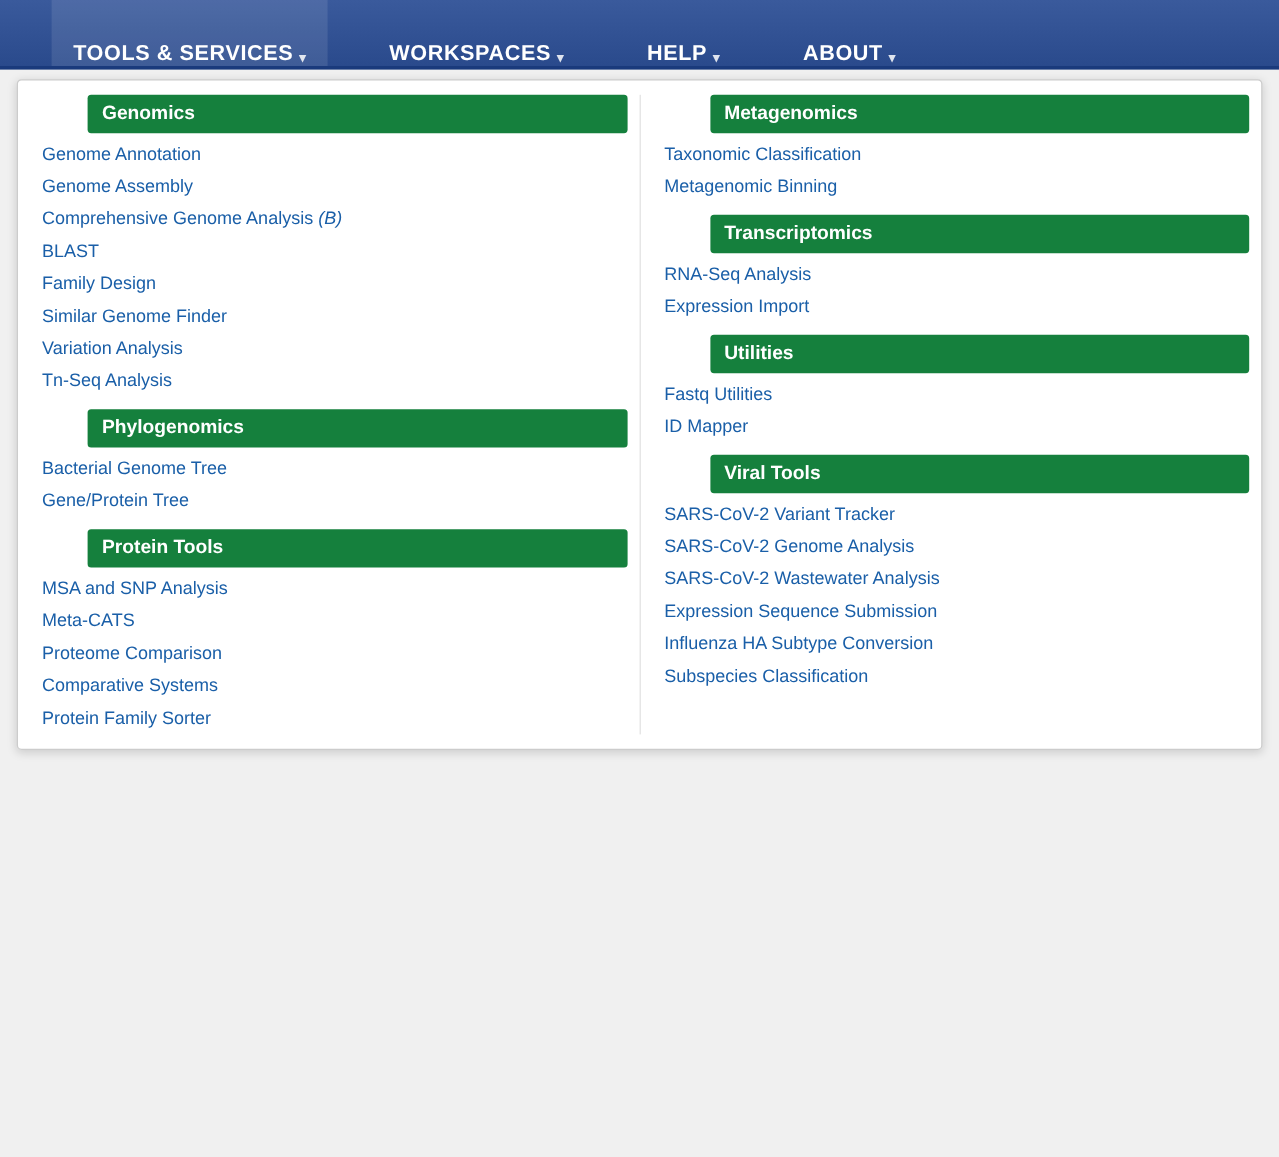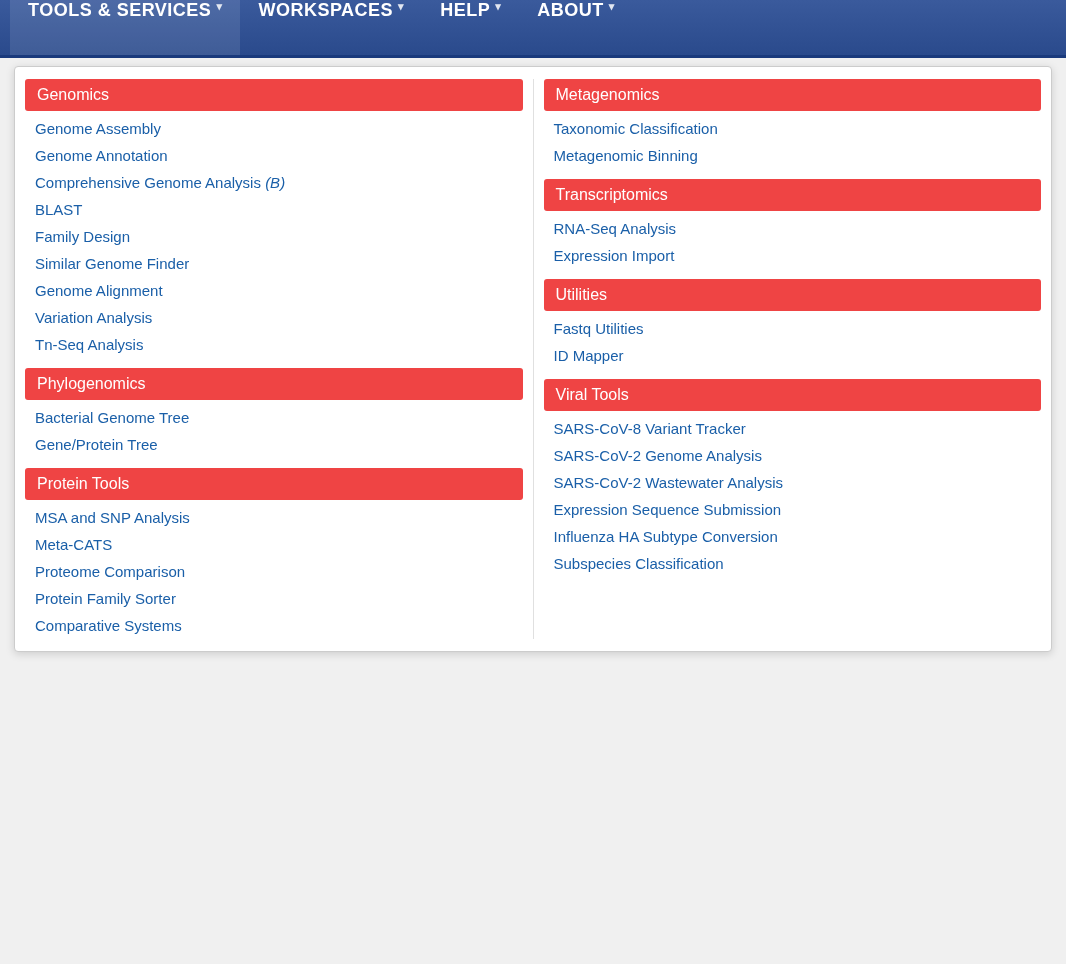--- a/index.html
+++ b/index.html
@@ -18,25 +18,26 @@
       align-items: stretch;
       height: 58px;
       border-bottom: 3px solid #1a3a7c;
     }
     .nav-item {
       color: white;
       font-size: 18px;
       font-weight: bold;
       padding: 0 18px;
       display: flex;
-      align-items: flex-start;
+      align-items: flex-end;
       cursor: pointer;
       text-transform: uppercase;
       letter-spacing: 0.5px;
       white-space: nowrap;
+      margin-left: 33px;
     }
     .nav-arrow {
       font-size: 11px;
       margin-left: 5px;
       opacity: 0.85;
     }
     .nav-item.active {
       background: rgba(255,255,255,0.1);
     }
 
@@ -56,28 +57,29 @@
     .col {
       flex: 1;
       padding: 0 10px;
     }
     .col:first-child {
       border-right: 1px solid #e0e0e0;
     }
 
     
     .section-header {
-      background: #ef4444;
+      background: #15803d;
       color: white;
-      font-weight: normal;
+      font-weight: bold;
       font-size: 16px;
       padding: 7px 12px;
       border-radius: 3px;
       margin-bottom: 4px;
       margin-top: 10px;
+      margin-left: 48px;
     }
     .section-header:first-child {
       margin-top: 0;
     }
 
     
     .menu-item {
       display: block;
       color: #1a5fa8;
       font-size: 15px;
@@ -96,50 +98,49 @@
 
 <div class="nav-item active">TOOLS &amp; SERVICES<span class="nav-arrow"> ▾</span></div>
     <div class="nav-item">WORKSPACES<span class="nav-arrow"> ▾</span></div>
     <div class="nav-item">HELP<span class="nav-arrow"> ▾</span></div>
     <div class="nav-item">ABOUT<span class="nav-arrow"> ▾</span></div>
   </nav>
 
 <div class="dropdown-container">
   <div class="col" id="left-col">
       <div class="section-header">Genomics</div>
+      <a class="menu-item" href="#">Genome Annotation</a>
       <a class="menu-item" href="#">Genome Assembly</a>
-      <a class="menu-item" href="#">Genome Annotation</a>
       <a class="menu-item" href="#">Comprehensive Genome Analysis <em>(B)</em></a>
       <a class="menu-item" href="#">BLAST</a>
       <a class="menu-item" href="#">Family Design</a>
       <a class="menu-item" href="#">Similar Genome Finder</a>
-      <a class="menu-item" href="#">Genome Alignment</a>
       <a class="menu-item" href="#">Variation Analysis</a>
       <a class="menu-item" href="#">Tn-Seq Analysis</a>
       <div class="section-header">Phylogenomics</div>
       <a class="menu-item" href="#">Bacterial Genome Tree</a>
       <a class="menu-item" href="#">Gene/Protein Tree</a>
       <div class="section-header">Protein Tools</div>
       <a class="menu-item" href="#">MSA and SNP Analysis</a>
       <a class="menu-item" href="#">Meta-CATS</a>
       <a class="menu-item" href="#">Proteome Comparison</a>
+      <a class="menu-item" href="#">Comparative Systems</a>
       <a class="menu-item" href="#">Protein Family Sorter</a>
-      <a class="menu-item" href="#">Comparative Systems</a>
     </div>
   <div class="col" id="right-col">
       <div class="section-header">Metagenomics</div>
       <a class="menu-item" href="#">Taxonomic Classification</a>
       <a class="menu-item" href="#">Metagenomic Binning</a>
       <div class="section-header">Transcriptomics</div>
       <a class="menu-item" href="#">RNA-Seq Analysis</a>
       <a class="menu-item" href="#">Expression Import</a>
       <div class="section-header">Utilities</div>
       <a class="menu-item" href="#">Fastq Utilities</a>
       <a class="menu-item" href="#">ID Mapper</a>
       <div class="section-header">Viral Tools</div>
-      <a class="menu-item" href="#">SARS-CoV-8 Variant Tracker</a>
+      <a class="menu-item" href="#">SARS-CoV-2 Variant Tracker</a>
       <a class="menu-item" href="#">SARS-CoV-2 Genome Analysis</a>
       <a class="menu-item" href="#">SARS-CoV-2 Wastewater Analysis</a>
       <a class="menu-item" href="#">Expression Sequence Submission</a>
       <a class="menu-item" href="#">Influenza HA Subtype Conversion</a>
       <a class="menu-item" href="#">Subspecies Classification</a>
     </div>
 </div>
 
 </body></html>

